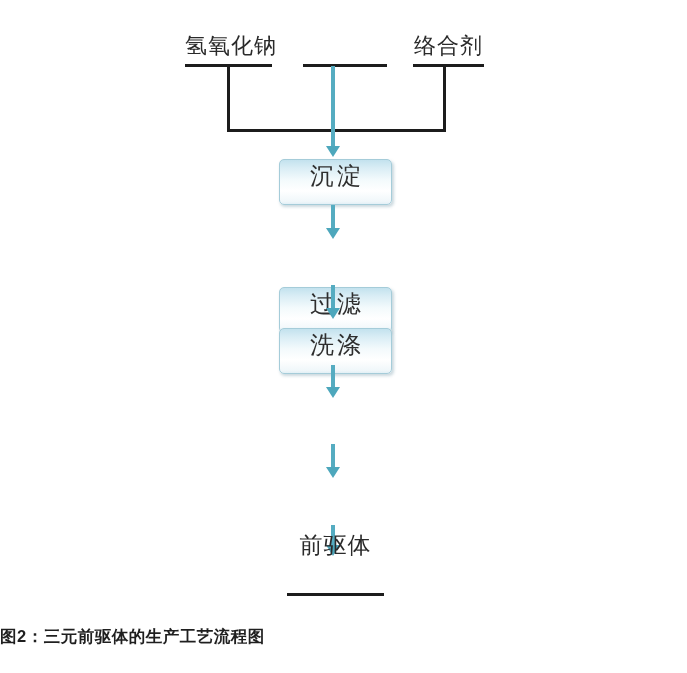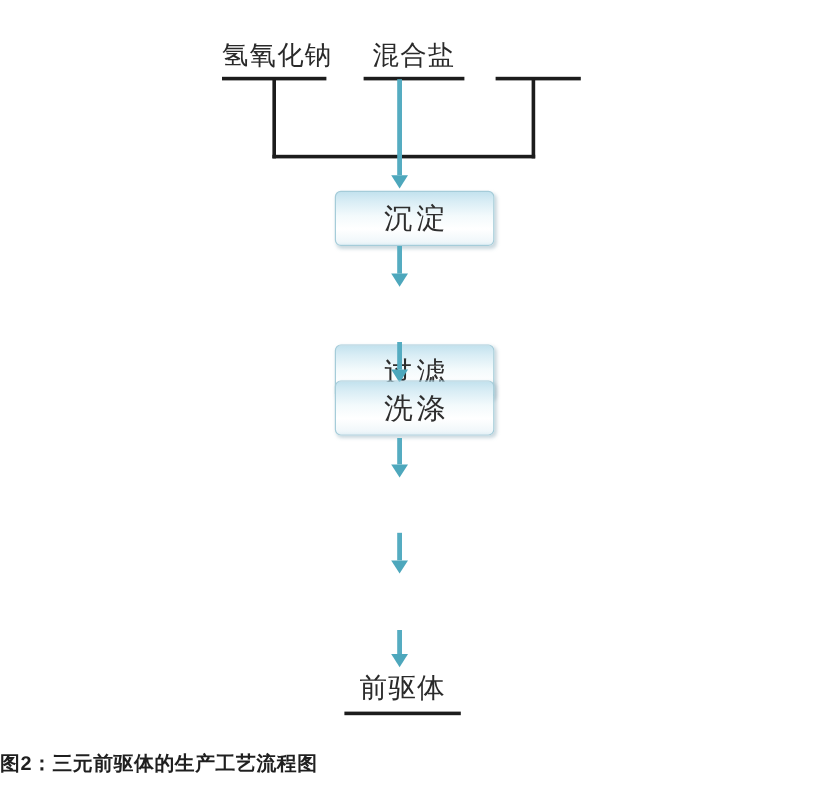--- a/index.html
+++ b/index.html
@@ -49,46 +49,45 @@
     width: 0;
     height: 0;
     border-left: 7px solid transparent;
     border-right: 7px solid transparent;
     border-top: 11px solid #4da7bc;
   }
   
   .step-box {
     position: absolute;
     left: 279px;
-    width: 133px;
+    width: 113px;
     height: 46px;
     box-sizing: border-box;
     border: 1px solid #a5ccd9;
     border-radius: 5px;
     background: linear-gradient(180deg,
       #c3e2ee 0%, #d9edf5 18%, #f3fafc 45%,
       #ffffff 70%, #f0f7fa 94%, #e3f0f6 100%);
     box-shadow: 1.5px 2px 3px rgba(140,170,185,0.45);
     display: flex;
-    align-items: center;
     justify-content: center;
   }
   .step-label {
     font-size: 24px;
     color: #2e2e2e;
     letter-spacing: 3px;
     text-indent: 3px;
     white-space: nowrap;
   }
   
   .output-label {
     position: absolute;
     left: 279px;
     width: 113px;
-    top: 558px;
+    top: 530px;
     height: 30px;
     line-height: 30px;
     text-align: center;
     font-size: 23px;
     color: #2a2a2a;
     letter-spacing: 1px;
     white-space: nowrap;
   }
   .output-underline {
     position: absolute;
@@ -113,23 +112,23 @@
   }
 </style>
 </head>
 <body>
 
 <div class="screen">
 
   <div class="input-label" style="left:185px;width:87px;">氢氧化钠</div>
   <div class="input-underline" style="left:185px;width:87px;"></div>
 
-  <div class="input-label" style="left:303px;width:84px;">混合盐</div>
   <div class="input-underline" style="left:303px;width:84px;"></div>
 
+  <div class="input-label" style="left:413px;width:71px;">络合剂</div>
   <div class="input-underline" style="left:413px;width:71px;"></div>
 
   <div class="black-line" style="left:227px;top:66px;width:3px;height:66px;"></div>
   <div class="black-line" style="left:443px;top:66px;width:3px;height:66px;"></div>
   <div class="black-line" style="left:227px;top:129px;width:219px;height:3px;"></div>
 
   <div class="teal-line" style="left:331px;top:66px;height:80px;"></div>
   <div class="arrow-head" style="left:326px;top:146px;"></div>
 
   <div class="step-box" style="top:159px;">
@@ -139,21 +138,21 @@
   <div class="teal-line" style="left:331px;top:205px;height:23px;"></div>
   <div class="arrow-head" style="left:326px;top:228px;"></div>
 
   <div class="step-box" style="top:239px;margin-top:48px;">
     <span class="step-label">过滤</span>
   </div>
 
   <div class="teal-line" style="left:331px;top:285px;height:23px;"></div>
   <div class="arrow-head" style="left:326px;top:308px;"></div>
 
-  <div class="step-box" style="top:317px;">
+  <div class="step-box" style="top:328px;">
     <span class="step-label">洗涤</span>
   </div>
 
   <div class="teal-line" style="left:331px;top:365px;height:22px;"></div>
   <div class="arrow-head" style="left:326px;top:387px;"></div>
 
 
   <div class="teal-line" style="left:331px;top:444px;height:23px;"></div>
   <div class="arrow-head" style="left:326px;top:467px;"></div>
 

